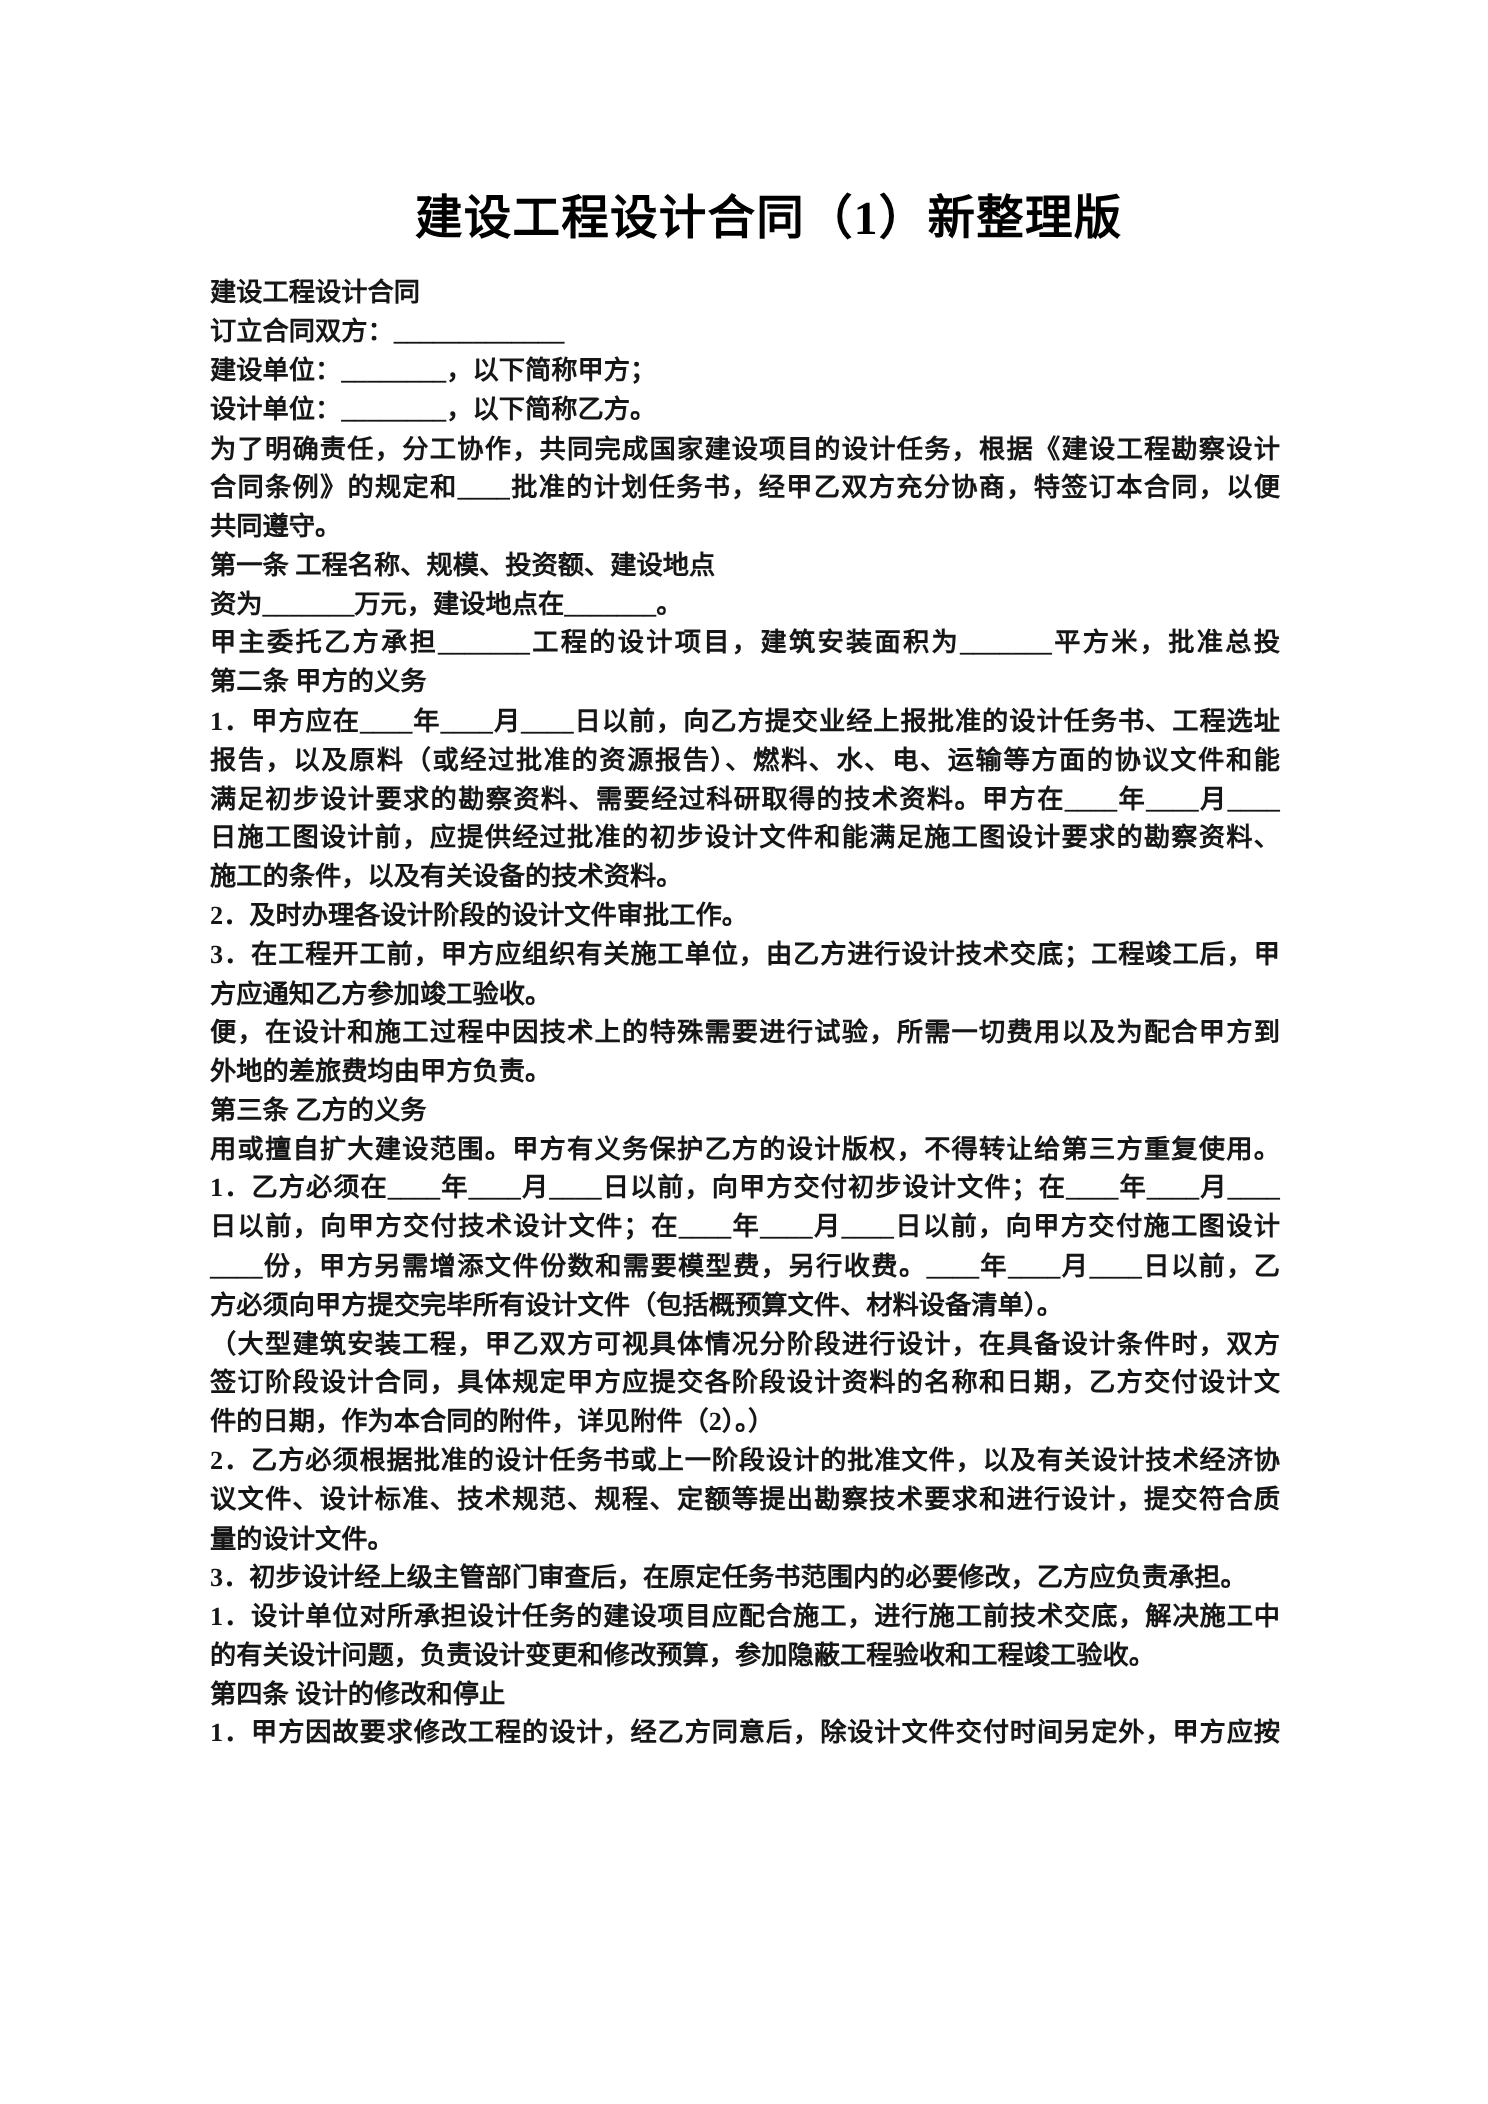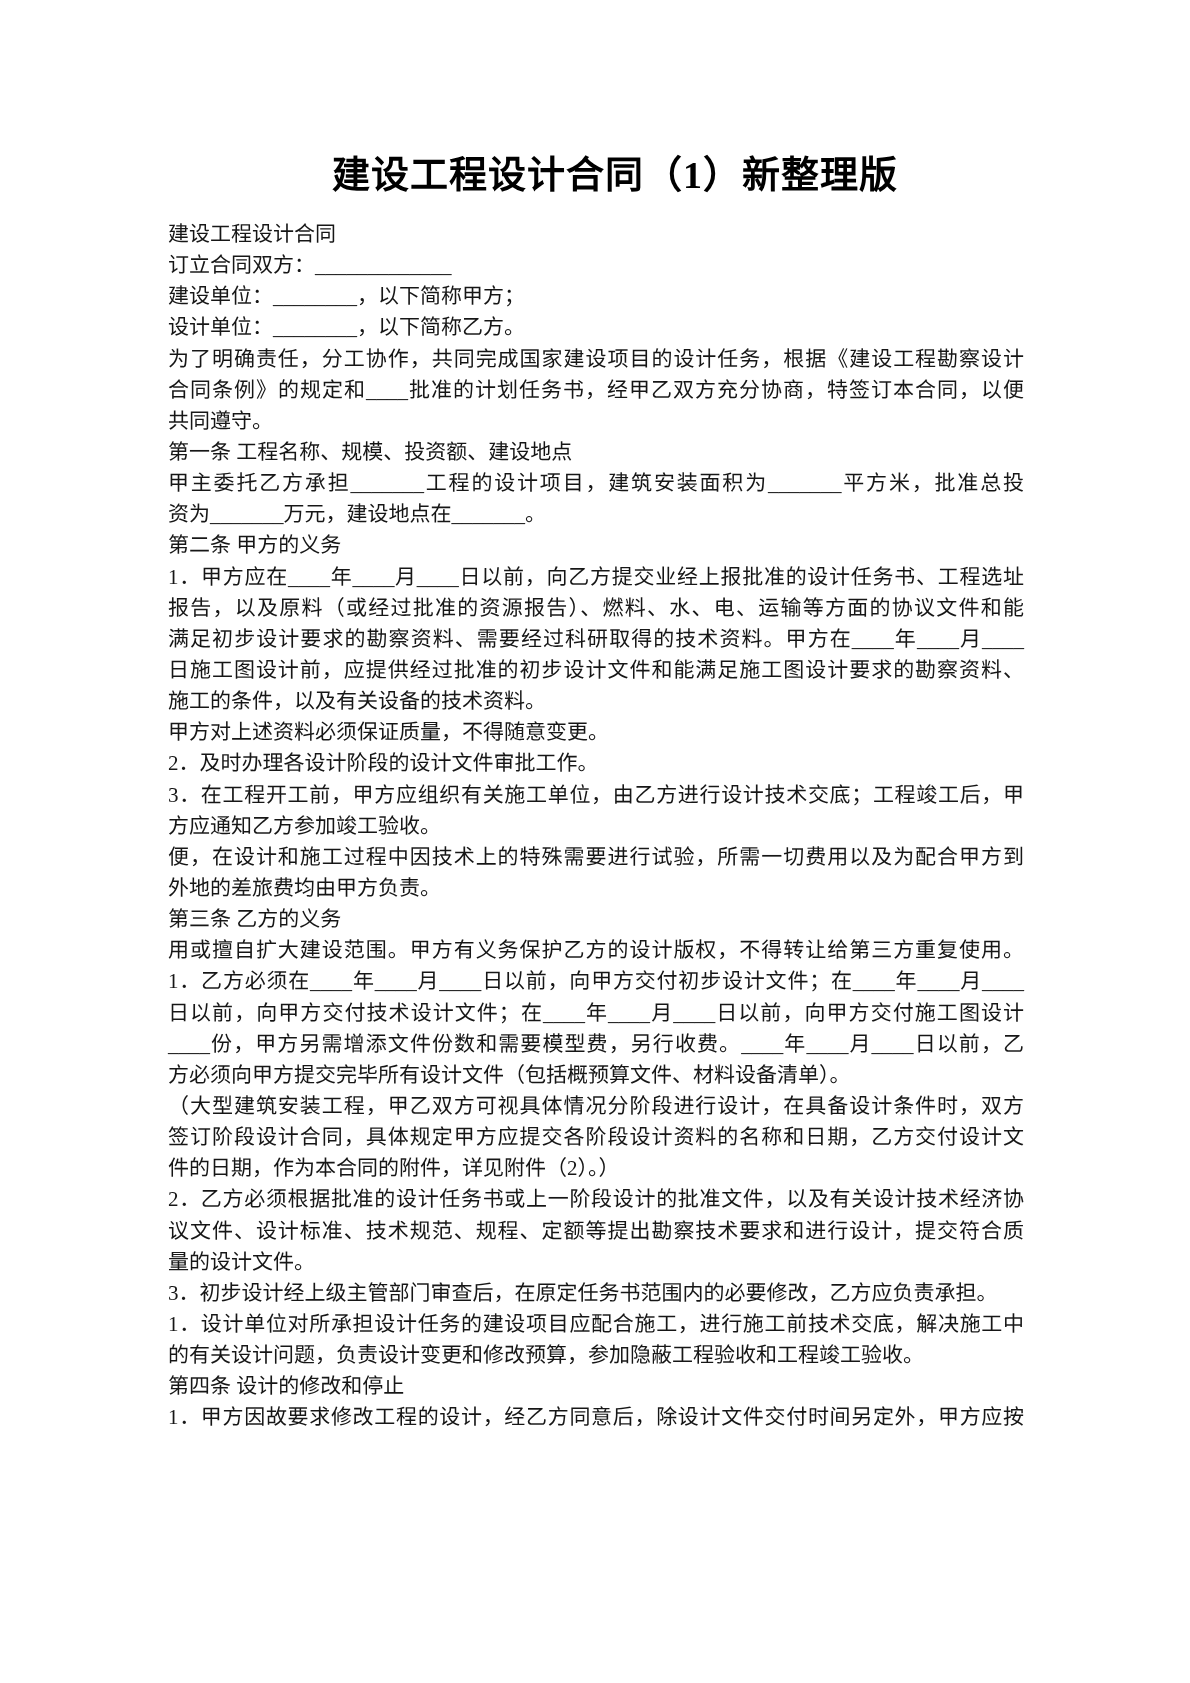--- a/index.html
+++ b/index.html
@@ -35,49 +35,49 @@
     left: 168px;
     top: 219px;
     width: 856px;
     font-size: 21px;
     line-height: 31.15px;
     color: #161616;
   }
   .line {
     height: 31.15px;
     text-align: left;
+    font-weight: bold;
   }
   .line.just {
     text-align: justify;
     text-align-last: justify;
   }
 </style>
 </head>
 <body>
 
 <div class="page">
   <h1 class="doc-title">建设工程设计合同（1）新整理版</h1>
   <div class="content">
       <div class="line">建设工程设计合同</div>
       <div class="line">订立合同双方：_____________</div>
       <div class="line">建设单位：________，以下简称甲方；</div>
       <div class="line">设计单位：________，以下简称乙方。</div>
       <div class="line just">为了明确责任，分工协作，共同完成国家建设项目的设计任务，根据《建设工程勘察设计</div>
       <div class="line just">合同条例》的规定和____批准的计划任务书，经甲乙双方充分协商，特签订本合同，以便</div>
       <div class="line">共同遵守。</div>
       <div class="line">第一条 工程名称、规模、投资额、建设地点</div>
+      <div class="line">资为_______万元，建设地点在_______。</div>
       <div class="line just">甲主委托乙方承担_______工程的设计项目，建筑安装面积为_______平方米，批准总投</div>
-      <div class="line">资为_______万元，建设地点在_______。</div>
       <div class="line">第二条 甲方的义务</div>
       <div class="line just">1．甲方应在____年____月____日以前，向乙方提交业经上报批准的设计任务书、工程选址</div>
       <div class="line just">报告，以及原料（或经过批准的资源报告）、燃料、水、电、运输等方面的协议文件和能</div>
       <div class="line just">满足初步设计要求的勘察资料、需要经过科研取得的技术资料。甲方在____年____月____</div>
       <div class="line just">日施工图设计前，应提供经过批准的初步设计文件和能满足施工图设计要求的勘察资料、</div>
       <div class="line">施工的条件，以及有关设备的技术资料。</div>
-      <div class="line">甲方对上述资料必须保证质量，不得随意变更。</div>
       <div class="line">2．及时办理各设计阶段的设计文件审批工作。</div>
       <div class="line just">3．在工程开工前，甲方应组织有关施工单位，由乙方进行设计技术交底；工程竣工后，甲</div>
       <div class="line">方应通知乙方参加竣工验收。</div>
       <div class="line just">便，在设计和施工过程中因技术上的特殊需要进行试验，所需一切费用以及为配合甲方到</div>
       <div class="line">外地的差旅费均由甲方负责。</div>
       <div class="line">第三条 乙方的义务</div>
       <div class="line just">用或擅自扩大建设范围。甲方有义务保护乙方的设计版权，不得转让给第三方重复使用。</div>
       <div class="line just">1．乙方必须在____年____月____日以前，向甲方交付初步设计文件；在____年____月____</div>
       <div class="line just">日以前，向甲方交付技术设计文件；在____年____月____日以前，向甲方交付施工图设计</div>
       <div class="line just">____份，甲方另需增添文件份数和需要模型费，另行收费。____年____月____日以前，乙</div>

